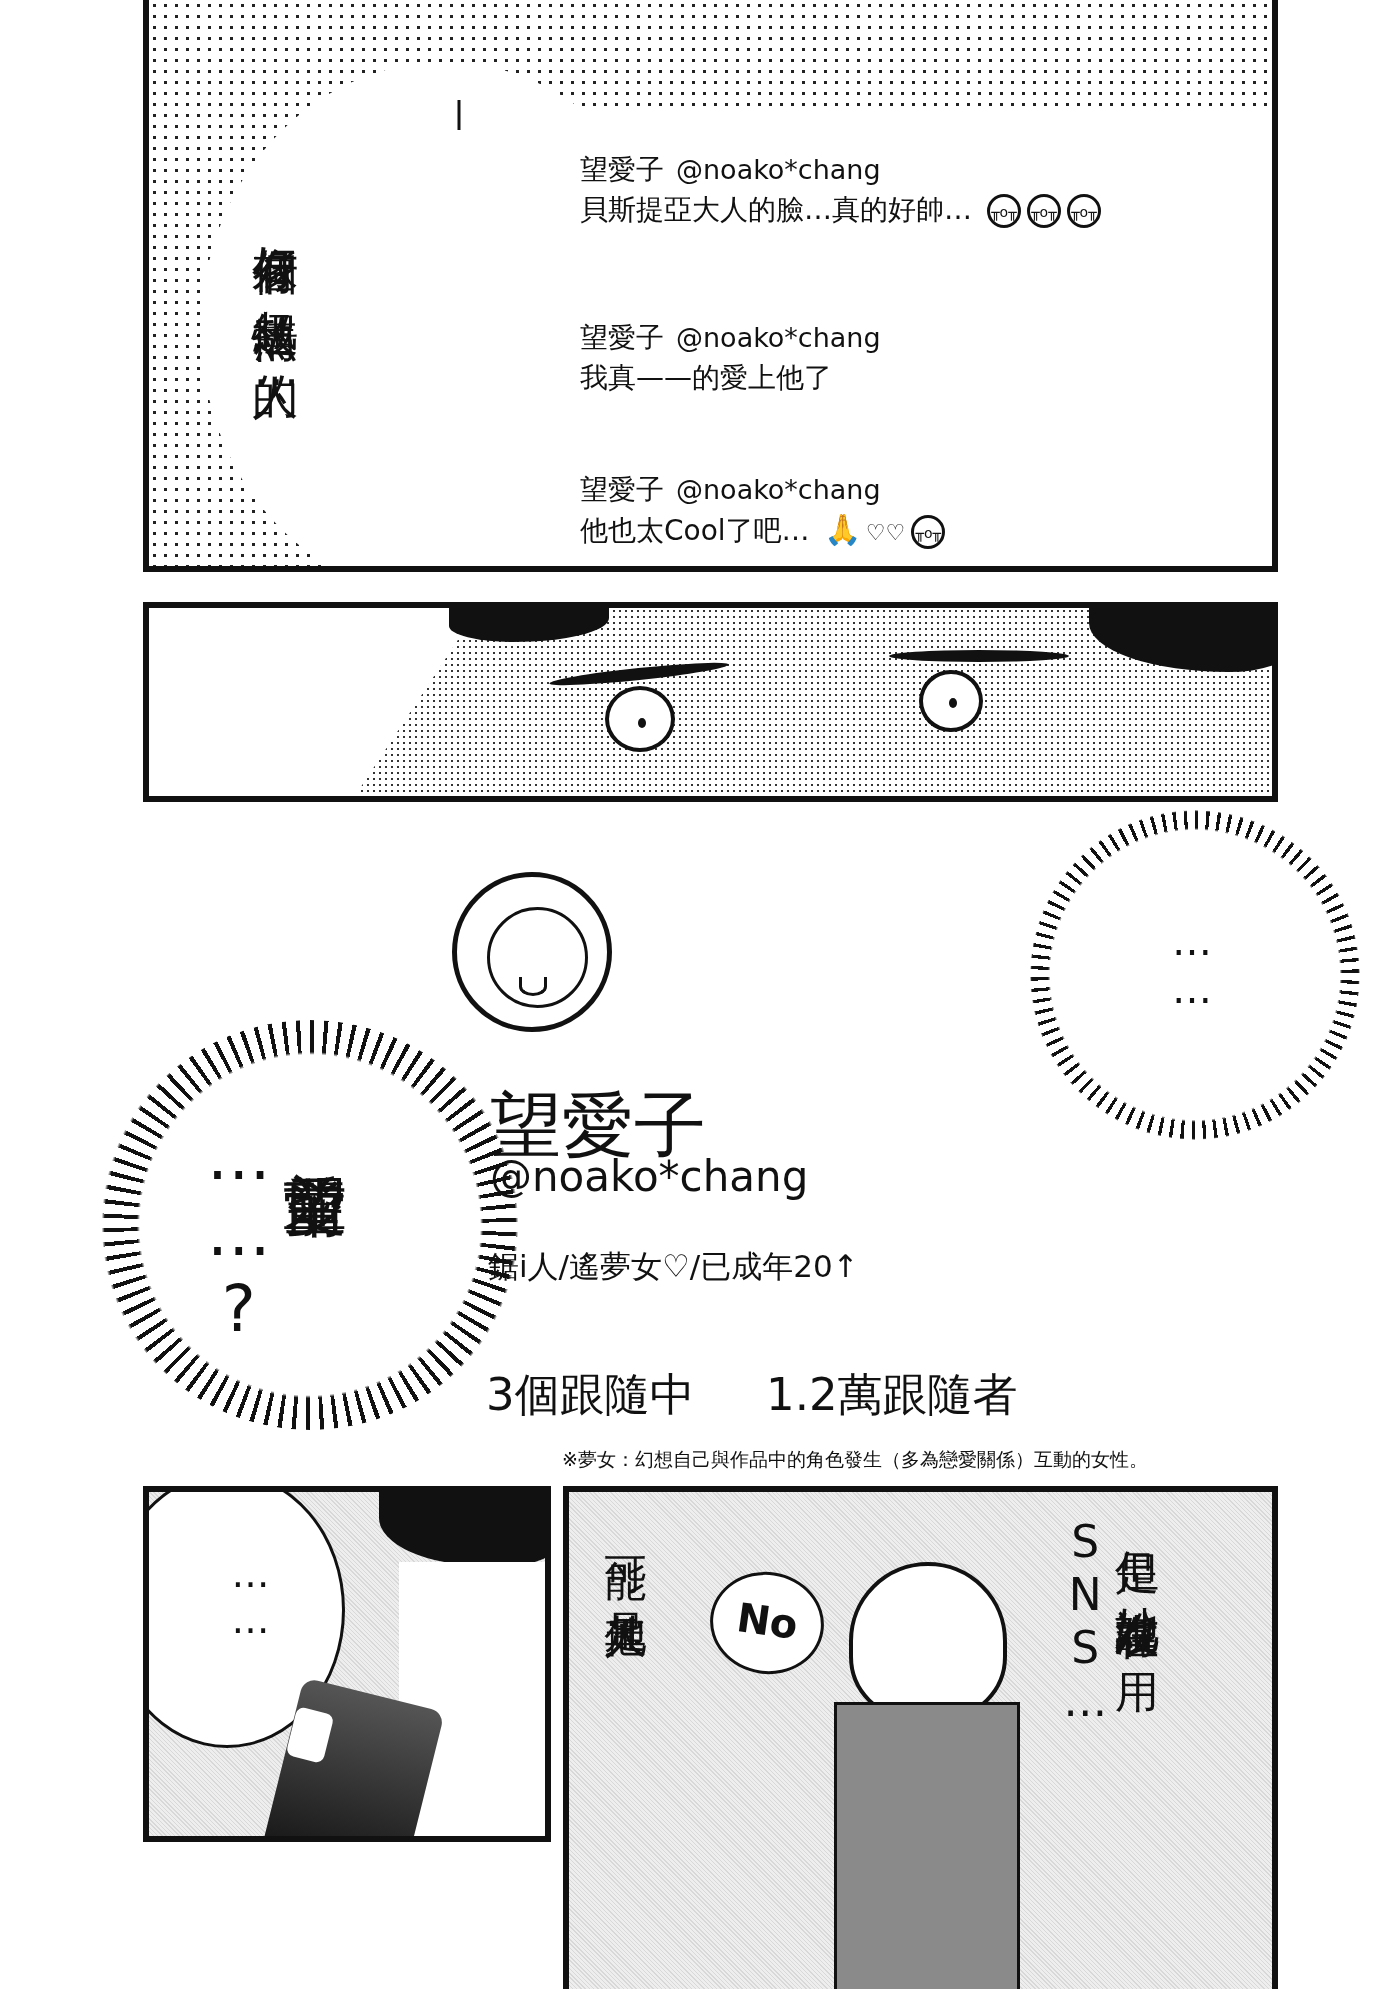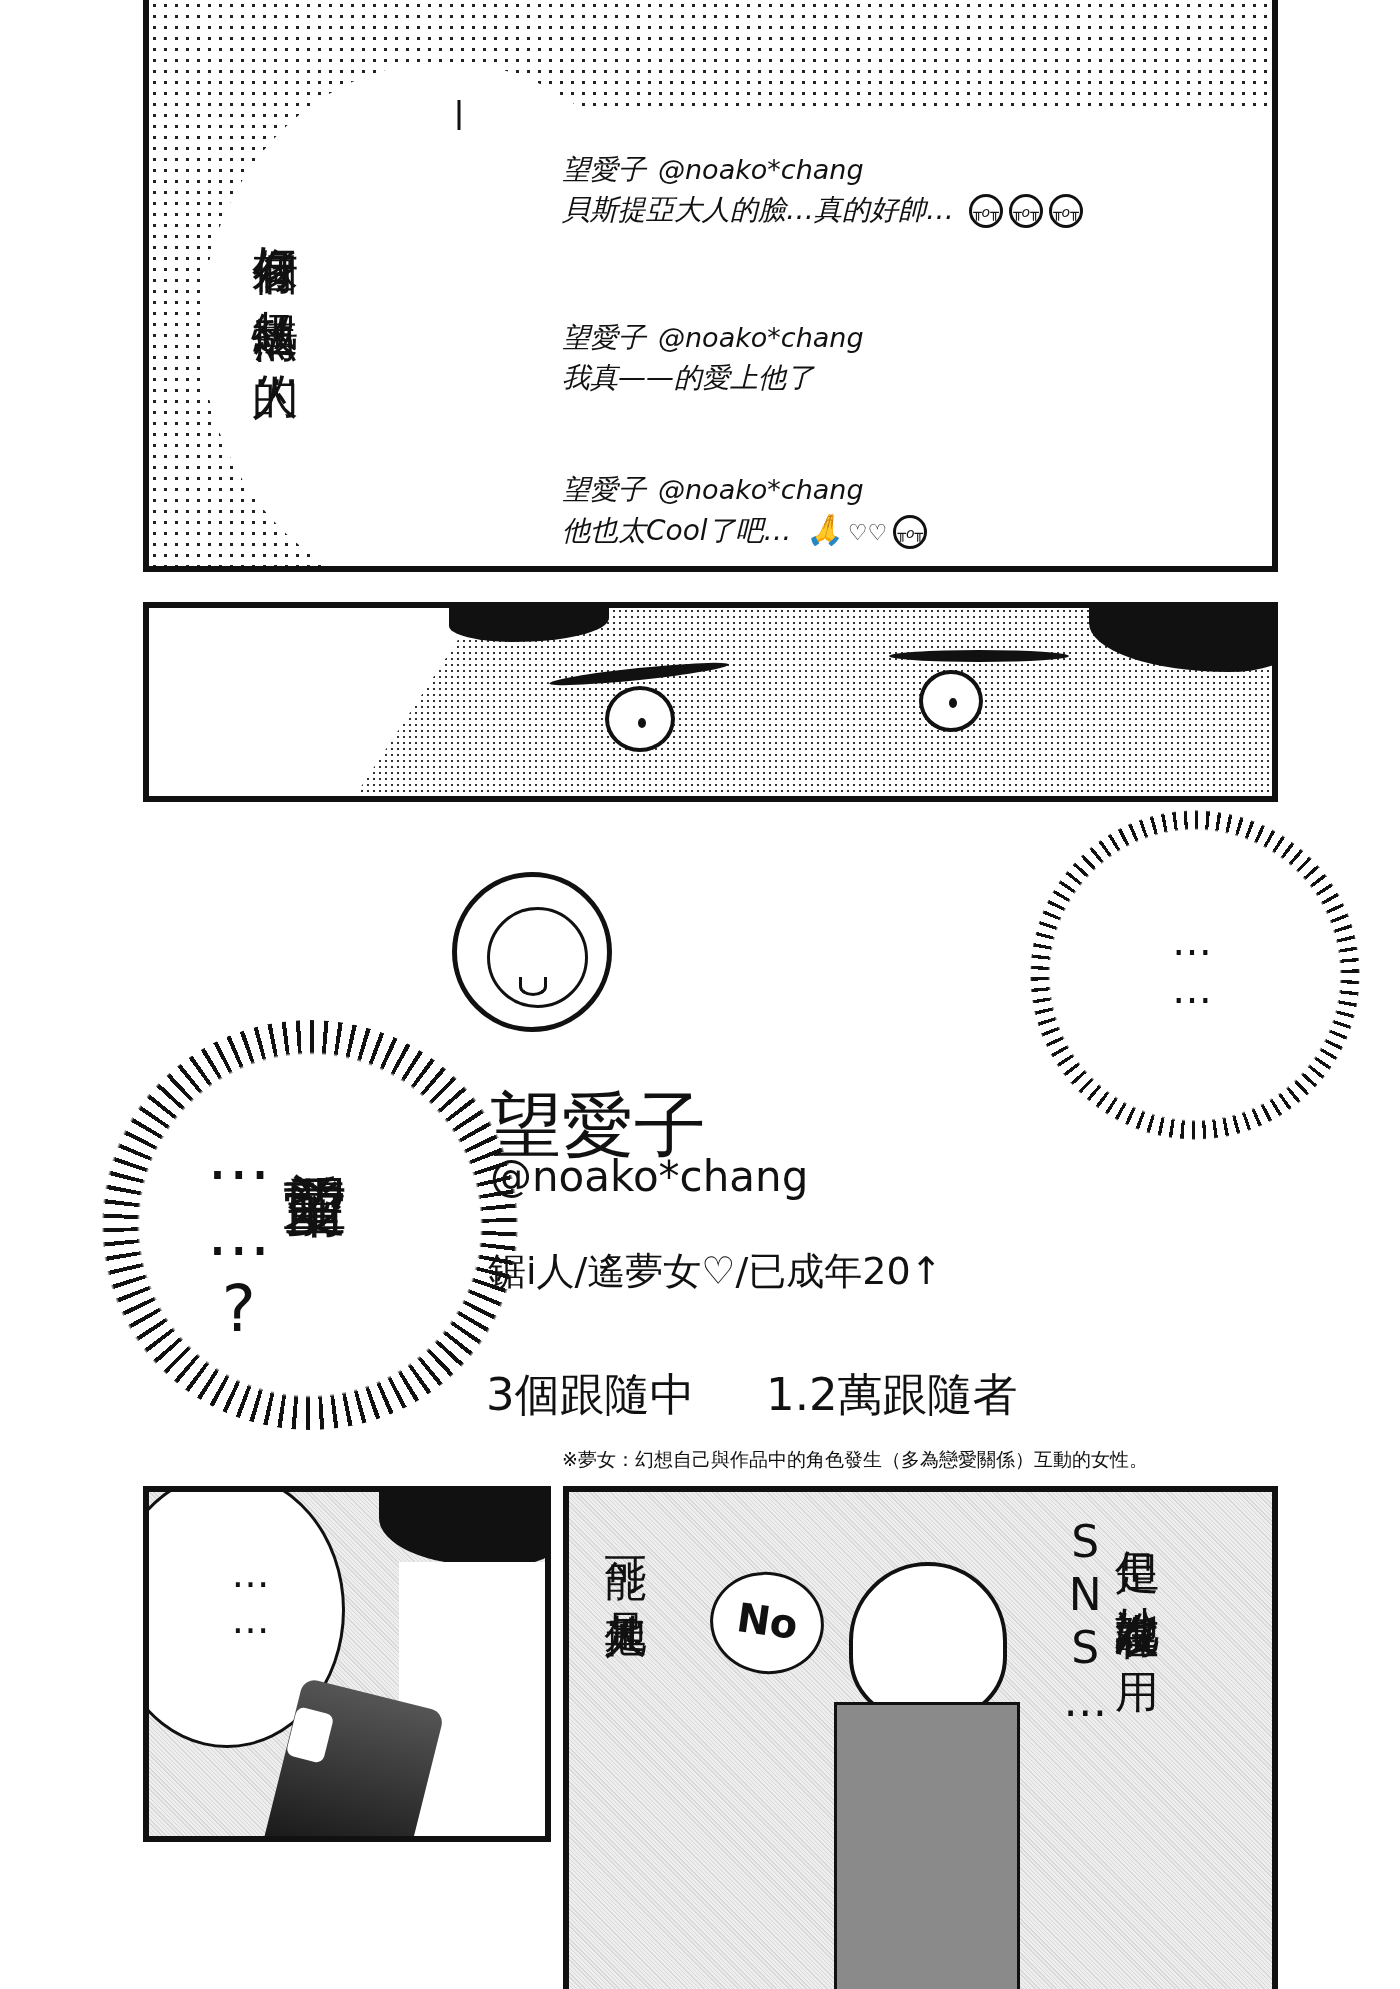--- a/index.html
+++ b/index.html
@@ -3,26 +3,26 @@
 <meta charset="utf-8">
 <style>
   html,body{margin:0;padding:0;background:#fff;}
   body{width:1400px;height:1989px;position:relative;overflow:hidden;font-family:"DejaVu Sans","Liberation Sans",sans-serif;color:#111;}
   .panel{position:absolute;border:6px solid #111;box-sizing:border-box;overflow:hidden;background:#fff;}
   .dots{background-image:radial-gradient(#222 1.6px,transparent 2px);background-size:11px 11px;}
   .fine-dots{background-image:radial-gradient(#333 1.1px,transparent 1.5px);background-size:6px 6px;}
   .screen{background:repeating-linear-gradient(45deg,#d8d8d8 0 1px,#eeeeee 1px 3px);}
   .burst{position:absolute;border-radius:50%;}
   .vtext{position:absolute;writing-mode:vertical-rl;text-orientation:upright;font-family:"DejaVu Sans",sans-serif;letter-spacing:2px;line-height:1.2;}
-  .tweet{position:absolute;left:562px;font-size:28px;line-height:40px;font-style:italic;}
+  .tweet{position:absolute;left:580px;font-size:28px;line-height:40px;}
   .tweet .handle{font-size:27px;margin-left:12px;}
   .emoji{display:inline-block;width:34px;height:34px;border:3px solid #111;border-radius:50%;box-sizing:border-box;vertical-align:middle;margin-left:6px;position:relative;background:#fff;font-size:14px;text-align:center;line-height:30px;}
   .profile-name{position:absolute;left:490px;top:1078px;font-size:72px;font-family:"DejaVu Sans",sans-serif;}
   .profile-handle{position:absolute;left:490px;top:1152px;font-size:42px;}
-  .profile-bio{position:absolute;left:488px;top:1246px;font-size:38px;}
+  .profile-bio{position:absolute;left:488px;top:1246px;font-size:31px;}
   .profile-stat{position:absolute;top:1365px;font-size:45px;}
   .footnote{position:absolute;left:562px;top:1447px;font-size:19px;}
   .avatar{position:absolute;left:452px;top:872px;width:160px;height:160px;border:5px solid #111;border-radius:50%;box-sizing:border-box;background:#fff;overflow:hidden;}
   .bubble{position:absolute;background:#fff;border:3px solid #111;border-radius:50%;}
   .no-bubble{position:absolute;left:710px;top:1572px;width:108px;height:96px;border:3px solid #111;border-radius:50%;background:#fff;font-family:"DejaVu Sans",sans-serif;font-weight:bold;font-size:40px;text-align:center;line-height:92px;transform:rotate(8deg);}
 </style>
 </head>
 <body>
 
 <div class="panel dots" style="left:143px;top:-6px;width:1135px;height:578px;">

